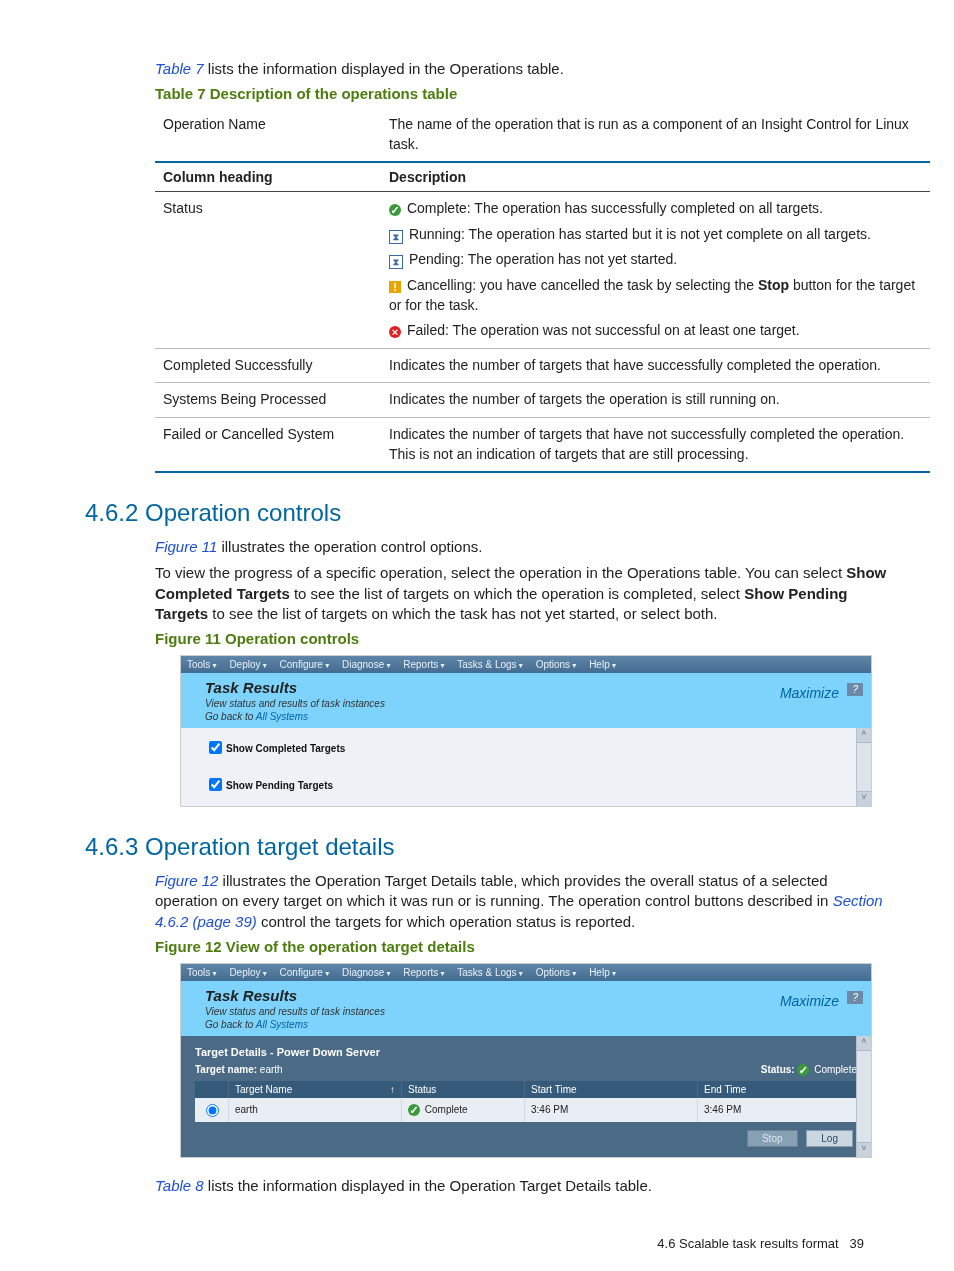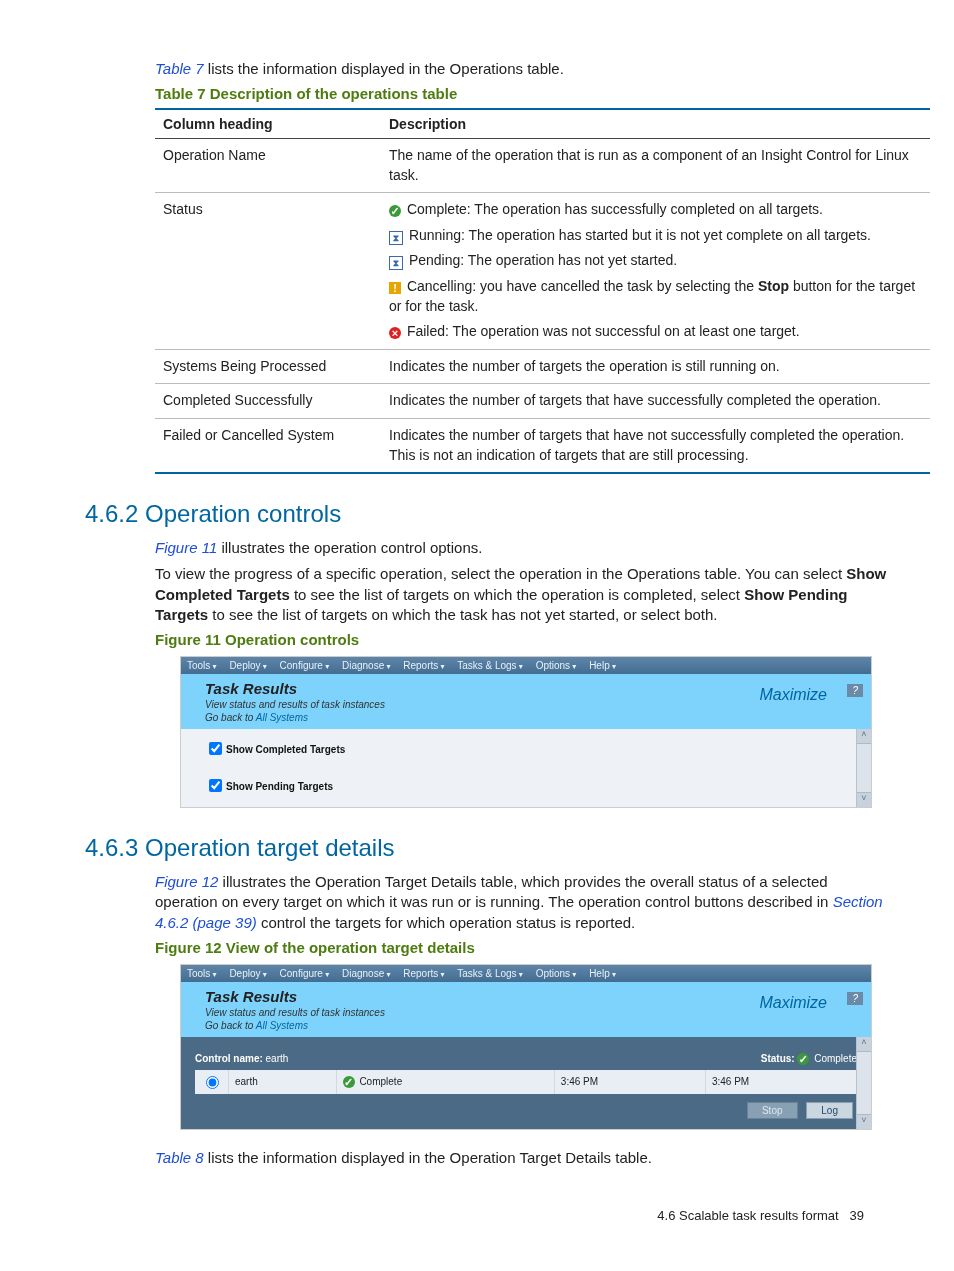--- a/index.html
+++ b/index.html
@@ -73,21 +73,21 @@
   .menubar span::after { content:" \25BE"; font-size:8px; }
   .tr-head {
     background: #7dd3fc;
     padding: 6px 10px 6px 24px;
     position: relative;
     font-style: italic;
   }
   .tr-title { font-size: 15px; color:#222; font-weight:bold; }
   .tr-sub { font-size: 10px; color:#333; margin-top:2px; }
   .tr-link { color:#0066a1; }
-  .max { position:absolute; right:44px; top:12px; color:#0066a1; font-size:16px; }
+  .max { position:absolute; right:32px; top:12px; color:#0066a1; font-size:14px; }
   .qmark { position:absolute; right:8px; top:10px; background:#6a8aa8; color:#fff; padding:1px 5px; font-size:10px;}
   .shot-body { background:#eef2f6; padding:4px 10px 12px 24px; position:relative; }
   .chk { margin: 6px 0; color:#111; font-size:10px; font-weight:bold;}
   .chk input { vertical-align:-2px; margin-right:4px;}
   .scroll { position:absolute; right:0; top:0; bottom:0; width:14px; background:#dde3ea; border-left:1px solid #b8c2cc;}
   .scroll .up, .scroll .dn { height:14px; background:#c8d2dc; text-align:center; font-size:9px; color:#5a728a;}
   .scroll .up{ border-bottom:1px solid #b0bac4;}
   .scroll .dn{ position:absolute; bottom:0; left:0; right:0; border-top:1px solid #b0bac4;}
   .shot2-body { background:#4a6a86; color:#fff; padding:10px 14px 0 14px; position:relative;}
   .td-title { font-weight:bold; font-size:11px; background:#4a6a86; color:#fff; }
@@ -107,44 +107,44 @@
 
 <p class="intro-line">
   <span class="link">Table 7</span><span> lists the information displayed in the Operations table.</span>
 </p>
 
 <div class="caption">Table 7 Description of the operations table</div>
 
 <table class="desc">
   <tbody>
       <tr>
+    <td>Operation Name</td>
+    <td>The name of the operation that is run as a component of an Insight Control for Linux task.</td>
+  </tr>
+  <tr>
     <th style="width:210px">Column heading</th>
     <th>Description</th>
-  </tr>
-  <tr>
-    <td>Operation Name</td>
-    <td>The name of the operation that is run as a component of an Insight Control for Linux task.</td>
   </tr>
   <tr>
     <td>Status</td>
     <td class="status-cell">
       <div><span class="icon ic-complete">✓</span> <span>Complete: The operation has successfully completed on all targets.</span></div>
       <div><span class="icon ic-running">⧗</span> <span>Running: The operation has started but it is not yet complete on all targets.</span></div>
       <div><span class="icon ic-pending">⧗</span> <span>Pending: The operation has not yet started.</span></div>
       <div><span class="icon ic-warn">!</span> <span>Cancelling: you have cancelled the task by selecting the </span><b>Stop</b><span> button for the target or for the task.</span></div>
       <div><span class="icon ic-fail">×</span> <span>Failed: The operation was not successful on at least one target.</span></div>
     </td>
   </tr>
   <tr>
+    <td>Completed Successfully</td>
+    <td>Indicates the number of targets that have successfully completed the operation.</td>
+  </tr>
+  <tr>
     <td>Systems Being Processed</td>
     <td>Indicates the number of targets the operation is still running on.</td>
-  </tr>
-  <tr>
-    <td>Completed Successfully</td>
-    <td>Indicates the number of targets that have successfully completed the operation.</td>
   </tr>
   <tr class="last">
     <td>Failed or Cancelled System</td>
     <td>Indicates the number of targets that have not successfully completed the operation. This is not an indication of targets that are still processing.</td>
   </tr>
 </tbody>
   </table>
 
 <h2 class="section">4.6.2 Operation controls</h2>
 <p class="body">
@@ -203,26 +203,34 @@
     <span>Help</span>
   </div>
   <div class="tr-head">
     <div class="tr-title">Task Results</div>
     <div class="tr-sub">View status and results of task instances</div>
     <div class="tr-sub"><span>Go back to </span><span class="tr-link">All Systems</span></div>
     <span class="max">Maximize</span>
     <span class="qmark">?</span>
   </div>
   <div class="shot2-body">
+    <div class="td-title">Target Details - Power Down Server</div>
     <div class="td-sub">
-      <b>Control name: </b><span>earth</span>
+      <b>Target name: </b><span>earth</span>
       <span class="status-right"><b>Status: </b><span class="icon ic-complete">✓</span> <span>Complete</span></span>
     </div>
     <table class="grid">
       <tbody>
+          <tr>
+        <th class="radio-cell"></th>
+        <th style="width:160px"><span>Target Name</span> <span style="float:right">↑</span></th>
+        <th style="width:110px">Status</th>
+        <th style="width:160px">Start Time</th>
+        <th>End Time</th>
+      </tr>
       <tr>
         <td class="radio-cell"><input type="radio" checked="" style=""></td>
         <td>earth</td>
         <td><span class="icon ic-complete">✓</span> <span>Complete</span></td>
         <td>3:46 PM</td>
         <td>3:46 PM</td>
       </tr>
     </tbody>
       </table>
     <div class="btns">

